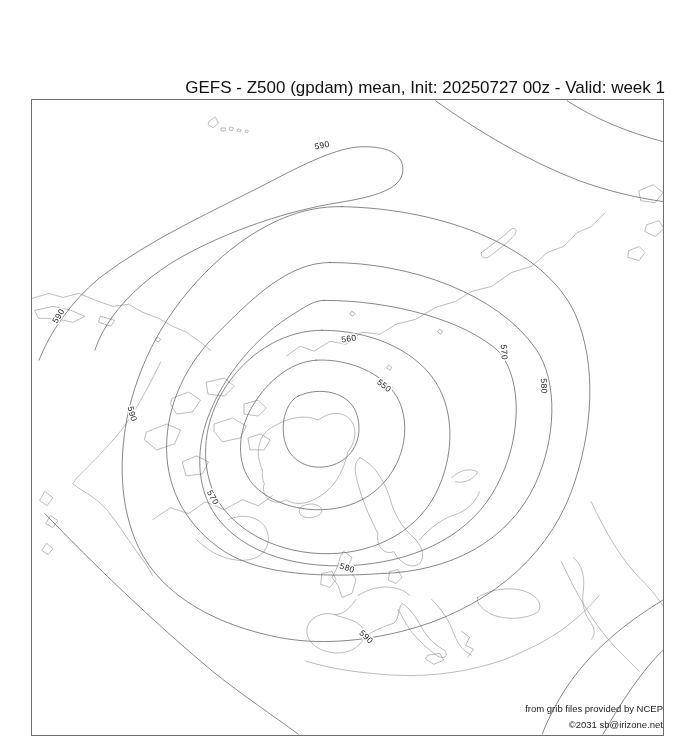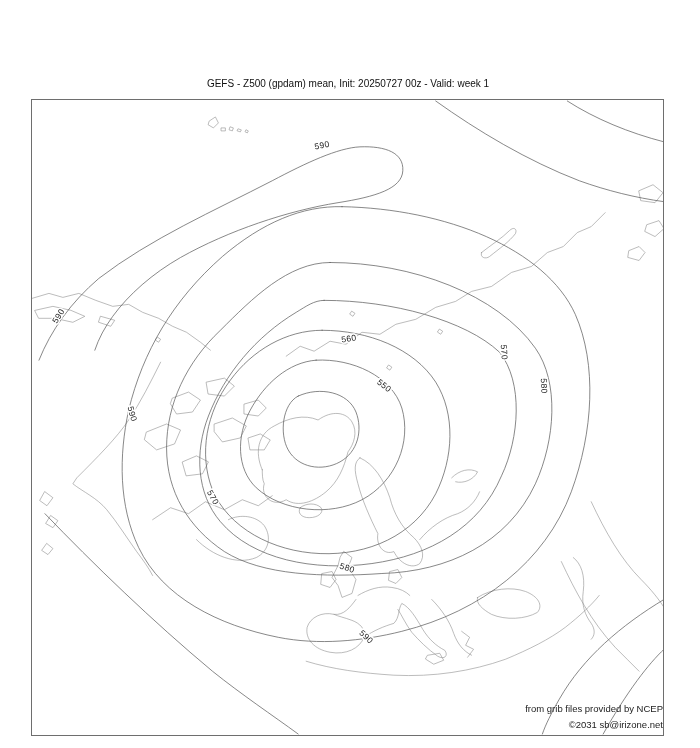--- a/index.html
+++ b/index.html
@@ -2,21 +2,21 @@
 <html><head>
 <meta charset="utf-8">
 <style>
   html,body{margin:0;padding:0;background:#ffffff;}
   body{
     width:700px;height:748px;position:relative;overflow:hidden;
     font-family:"Liberation Sans",sans-serif;color:#000;
   }
   .page-title{
     position:absolute;left:31px;top:78px;width:634px;
-    text-align:center;font-size:10px;color:#111;white-space:nowrap;
+    text-align:right;font-size:17px;color:#111;white-space:nowrap;
   }
   .map-frame{
     position:absolute;left:31px;top:99px;width:633px;height:637px;
     border:1px solid #6e6e6e;background:#ffffff;box-sizing:border-box;
   }
   .map-svg{position:absolute;left:0;top:0;width:100%;height:100%;}
   .coast{fill:none;stroke:#8f8f8f;stroke-width:0.6;stroke-linejoin:round;stroke-linecap:round;}
   .contour{fill:none;stroke:#5f5f5f;stroke-width:0.75;stroke-linejoin:round;stroke-linecap:round;}
   .clabel{
     font-family:"Liberation Sans",sans-serif;font-size:8.5px;fill:#1a1a1a;

